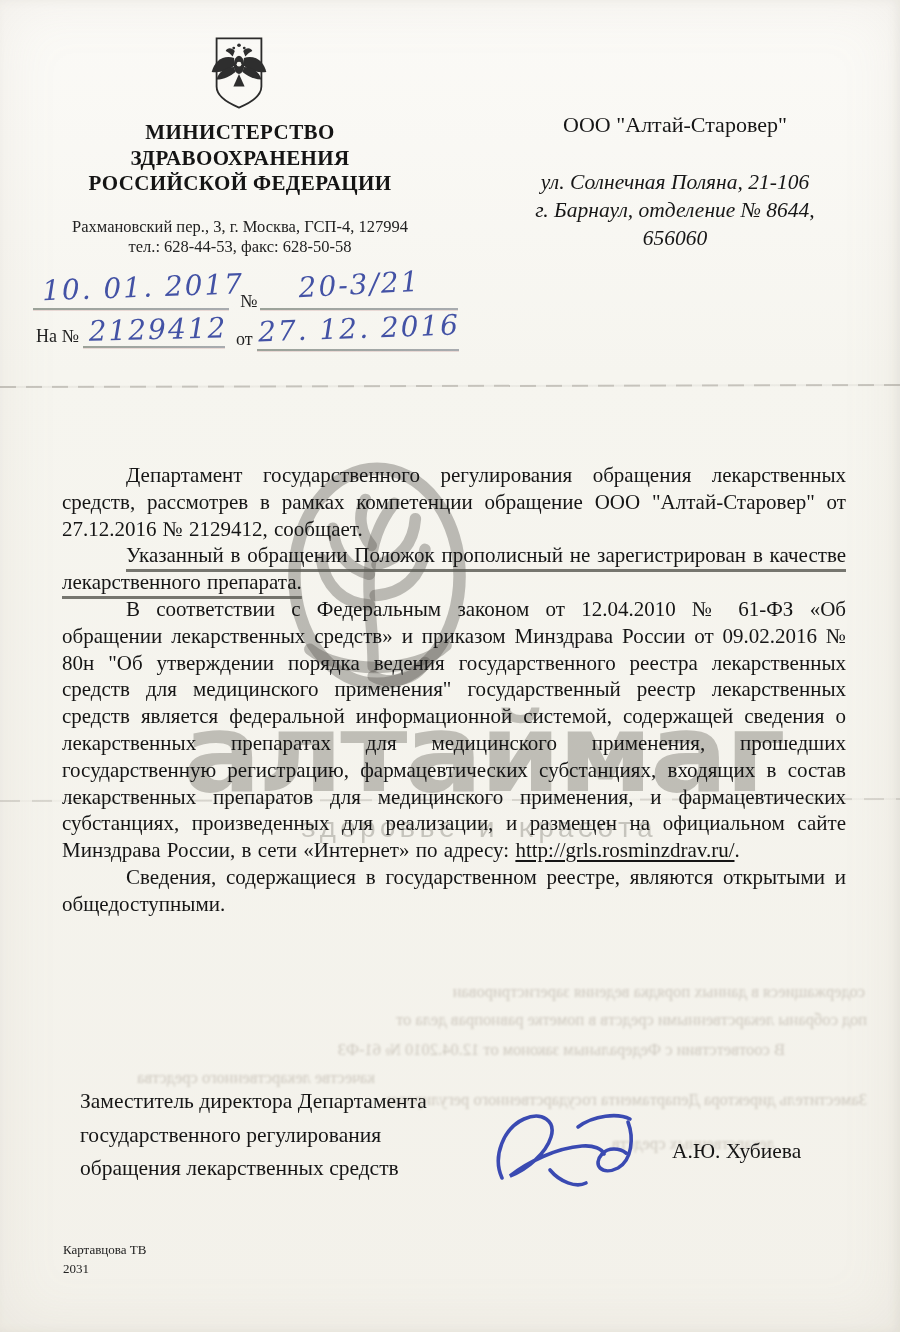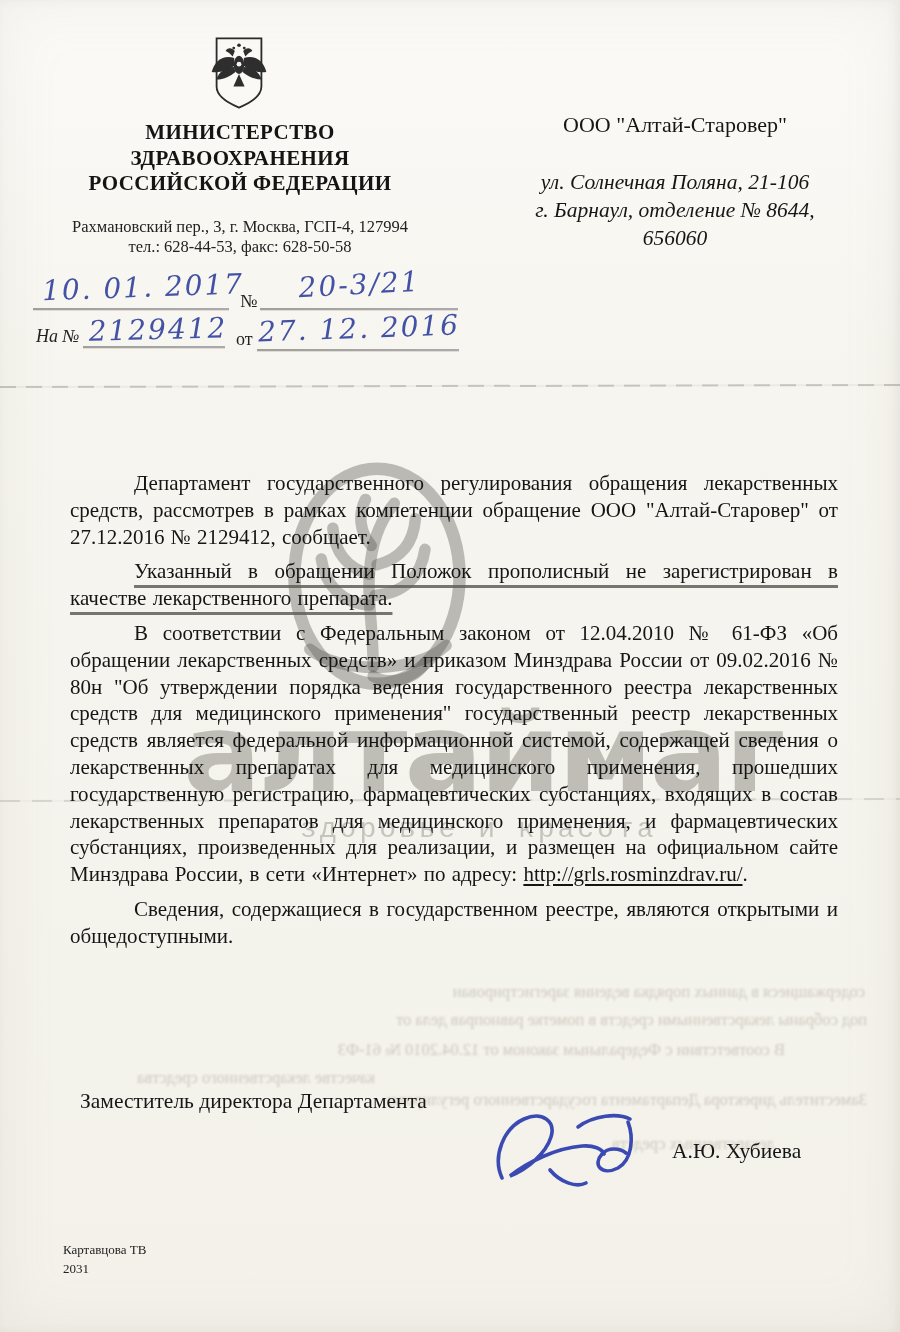--- a/index.html
+++ b/index.html
@@ -25,21 +25,21 @@
 
   
   .hw{font-family:"DejaVu Serif",serif;font-style:italic;color:#4352a5;
     letter-spacing:2px;white-space:nowrap;}
   .hw-date{left:42px;top:271px;width:190px;font-size:28px;transform:rotate(-2deg);text-align:center;}
   .hw-number{left:262px;top:268px;width:195px;font-size:28px;transform:rotate(-3deg);text-align:center;}
   .hw-reply-number{left:88px;top:313px;width:140px;font-size:28px;transform:rotate(-1.5deg);text-align:center;}
   .hw-reply-date{left:258px;top:312px;width:200px;font-size:28px;transform:rotate(-2deg);text-align:center;}
   .ref-label{font-size:18px;color:#222;}
   .lbl-no{left:240px;top:291px;}
-  .lbl-na-no{left:36px;top:326px;font-style:italic;}
+  .lbl-na-no{left:36px;top:326px;}
   .lbl-ot{left:236px;top:329px;}
   .ref-line{height:2px;background:linear-gradient(90deg,rgba(140,148,138,0.85),rgba(135,140,148,0.7));
     box-shadow:0 1px 0 rgba(190,130,130,0.25);}
   .rl1{left:33px;top:308px;width:196px;}
   .rl2{left:260px;top:308px;width:198px;}
   .rl3{left:83px;top:346px;width:142px;}
   .rl4{left:257px;top:349px;width:202px;}
 
   
   .crease{left:0;width:900px;transform:rotate(-0.12deg);}
@@ -52,21 +52,21 @@
   .wm-logo{left:281px;top:458px;width:192px;height:248px;}
   .wm-word{left:183px;top:694px;width:640px;line-height:118px;
     font-family:"DejaVu Sans",sans-serif;font-weight:bold;font-size:116px;letter-spacing:-3px;
     color:rgba(88,84,77,0.34);transform:scaleY(0.94);white-space:nowrap;}
   .wm-subtitle{left:300px;top:814px;font-family:Liberation Mono, monospace;
     font-size:28px;letter-spacing:3px;color:rgba(100,96,88,0.32);white-space:nowrap;}
 
   
   .body-text{left:62px;top:462px;width:784px;font-size:21px;line-height:26.8px;
     text-align:justify;color:#151515;word-spacing:1px;}
-  .body-text p{margin:8px;text-indent:64px;}
+  .body-text p{margin:0;text-indent:64px;}
   .pencil-underline{text-decoration:underline;text-decoration-thickness:2.5px;
     text-underline-offset:7px;text-decoration-color:rgba(95,95,88,0.85);}
   .doc-link{text-decoration:underline;text-underline-offset:3px;color:#151515;}
 
   
   .bleed{left:55px;top:982px;width:820px;height:210px;font-size:16.5px;
     color:rgba(118,106,90,0.30);}
   .bleed div{position:absolute;transform:scaleX(-1);filter:blur(1.1px);white-space:nowrap;overflow:hidden;}
   .bl1{top:0;left:120px;width:690px;}
   .bl2{top:28px;left:0;width:812px;}
@@ -168,20 +168,22 @@
     <div class="bl1">содержащиеся в данных порядка ведения зарегистрирован</div>
     <div class="bl2">под собраны лекарственными средств в пометке равноправ дела от</div>
     <div class="bl3">В соответствии с Федеральным законом от 12.04.2010 № 61-ФЗ</div>
     <div class="bl4">качестве лекарственного средства</div>
     <div class="bl5">Заместитель директора Департамента государственного регулирования</div>
     <div class="bl6">лекарственных средств</div>
   </div>
 
   <div class="abs sig-position">
     <div>Заместитель директора Департамента</div>
+    <div>государственного регулирования</div>
+    <div>обращения лекарственных средств</div>
   </div>
   <div class="abs sig-ink">
     <svg width="175" height="100" viewBox="0 0 175 100">
       <g fill="none" stroke="#2b3cae" stroke-width="3.6" stroke-linecap="round" opacity="0.92">
         <path d="M14 80 C4 58 16 30 36 21 C54 13 68 23 63 39 C58 55 40 71 22 78 C40 64 68 50 94 48 C106 47 114 51 116 56"></path>
         <path d="M90 29 C106 17 130 15 142 21"></path>
         <path d="M140 24 C146 40 144 62 130 70 C114 78 104 67 114 56 C120 49 132 50 138 55"></path>
         <path d="M62 72 C72 84 88 90 98 85"></path>
       </g>
     </svg>

